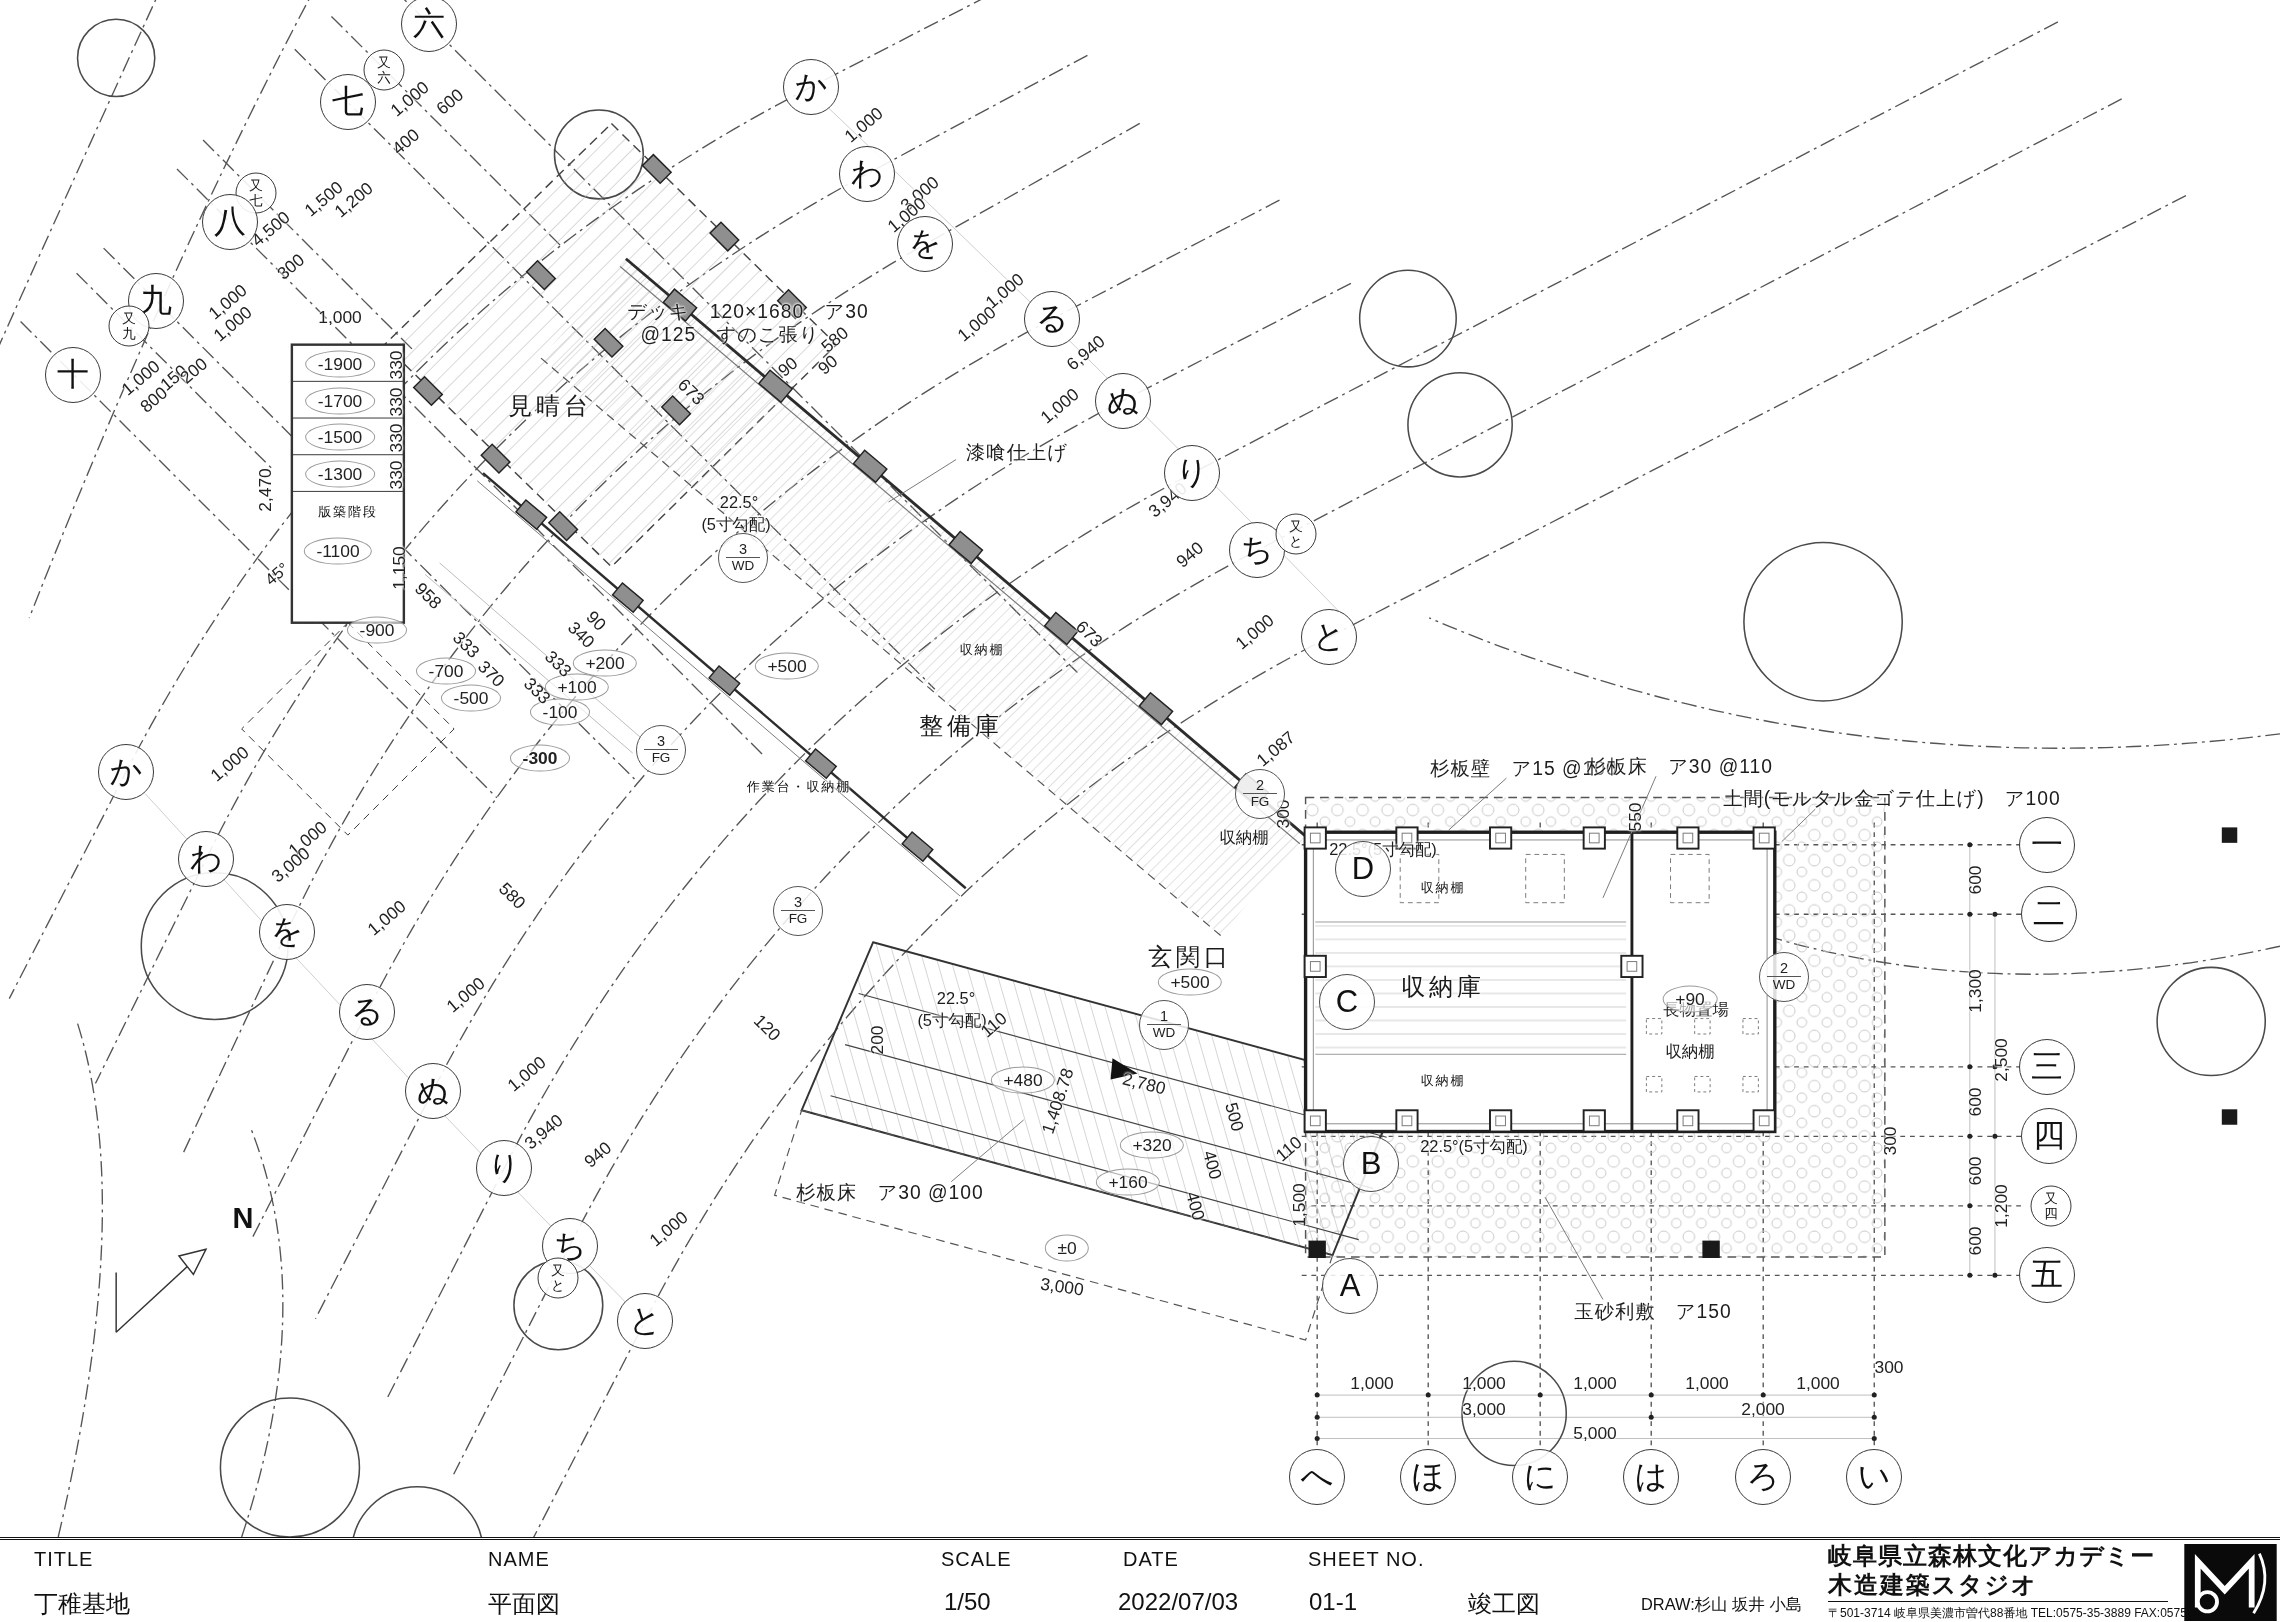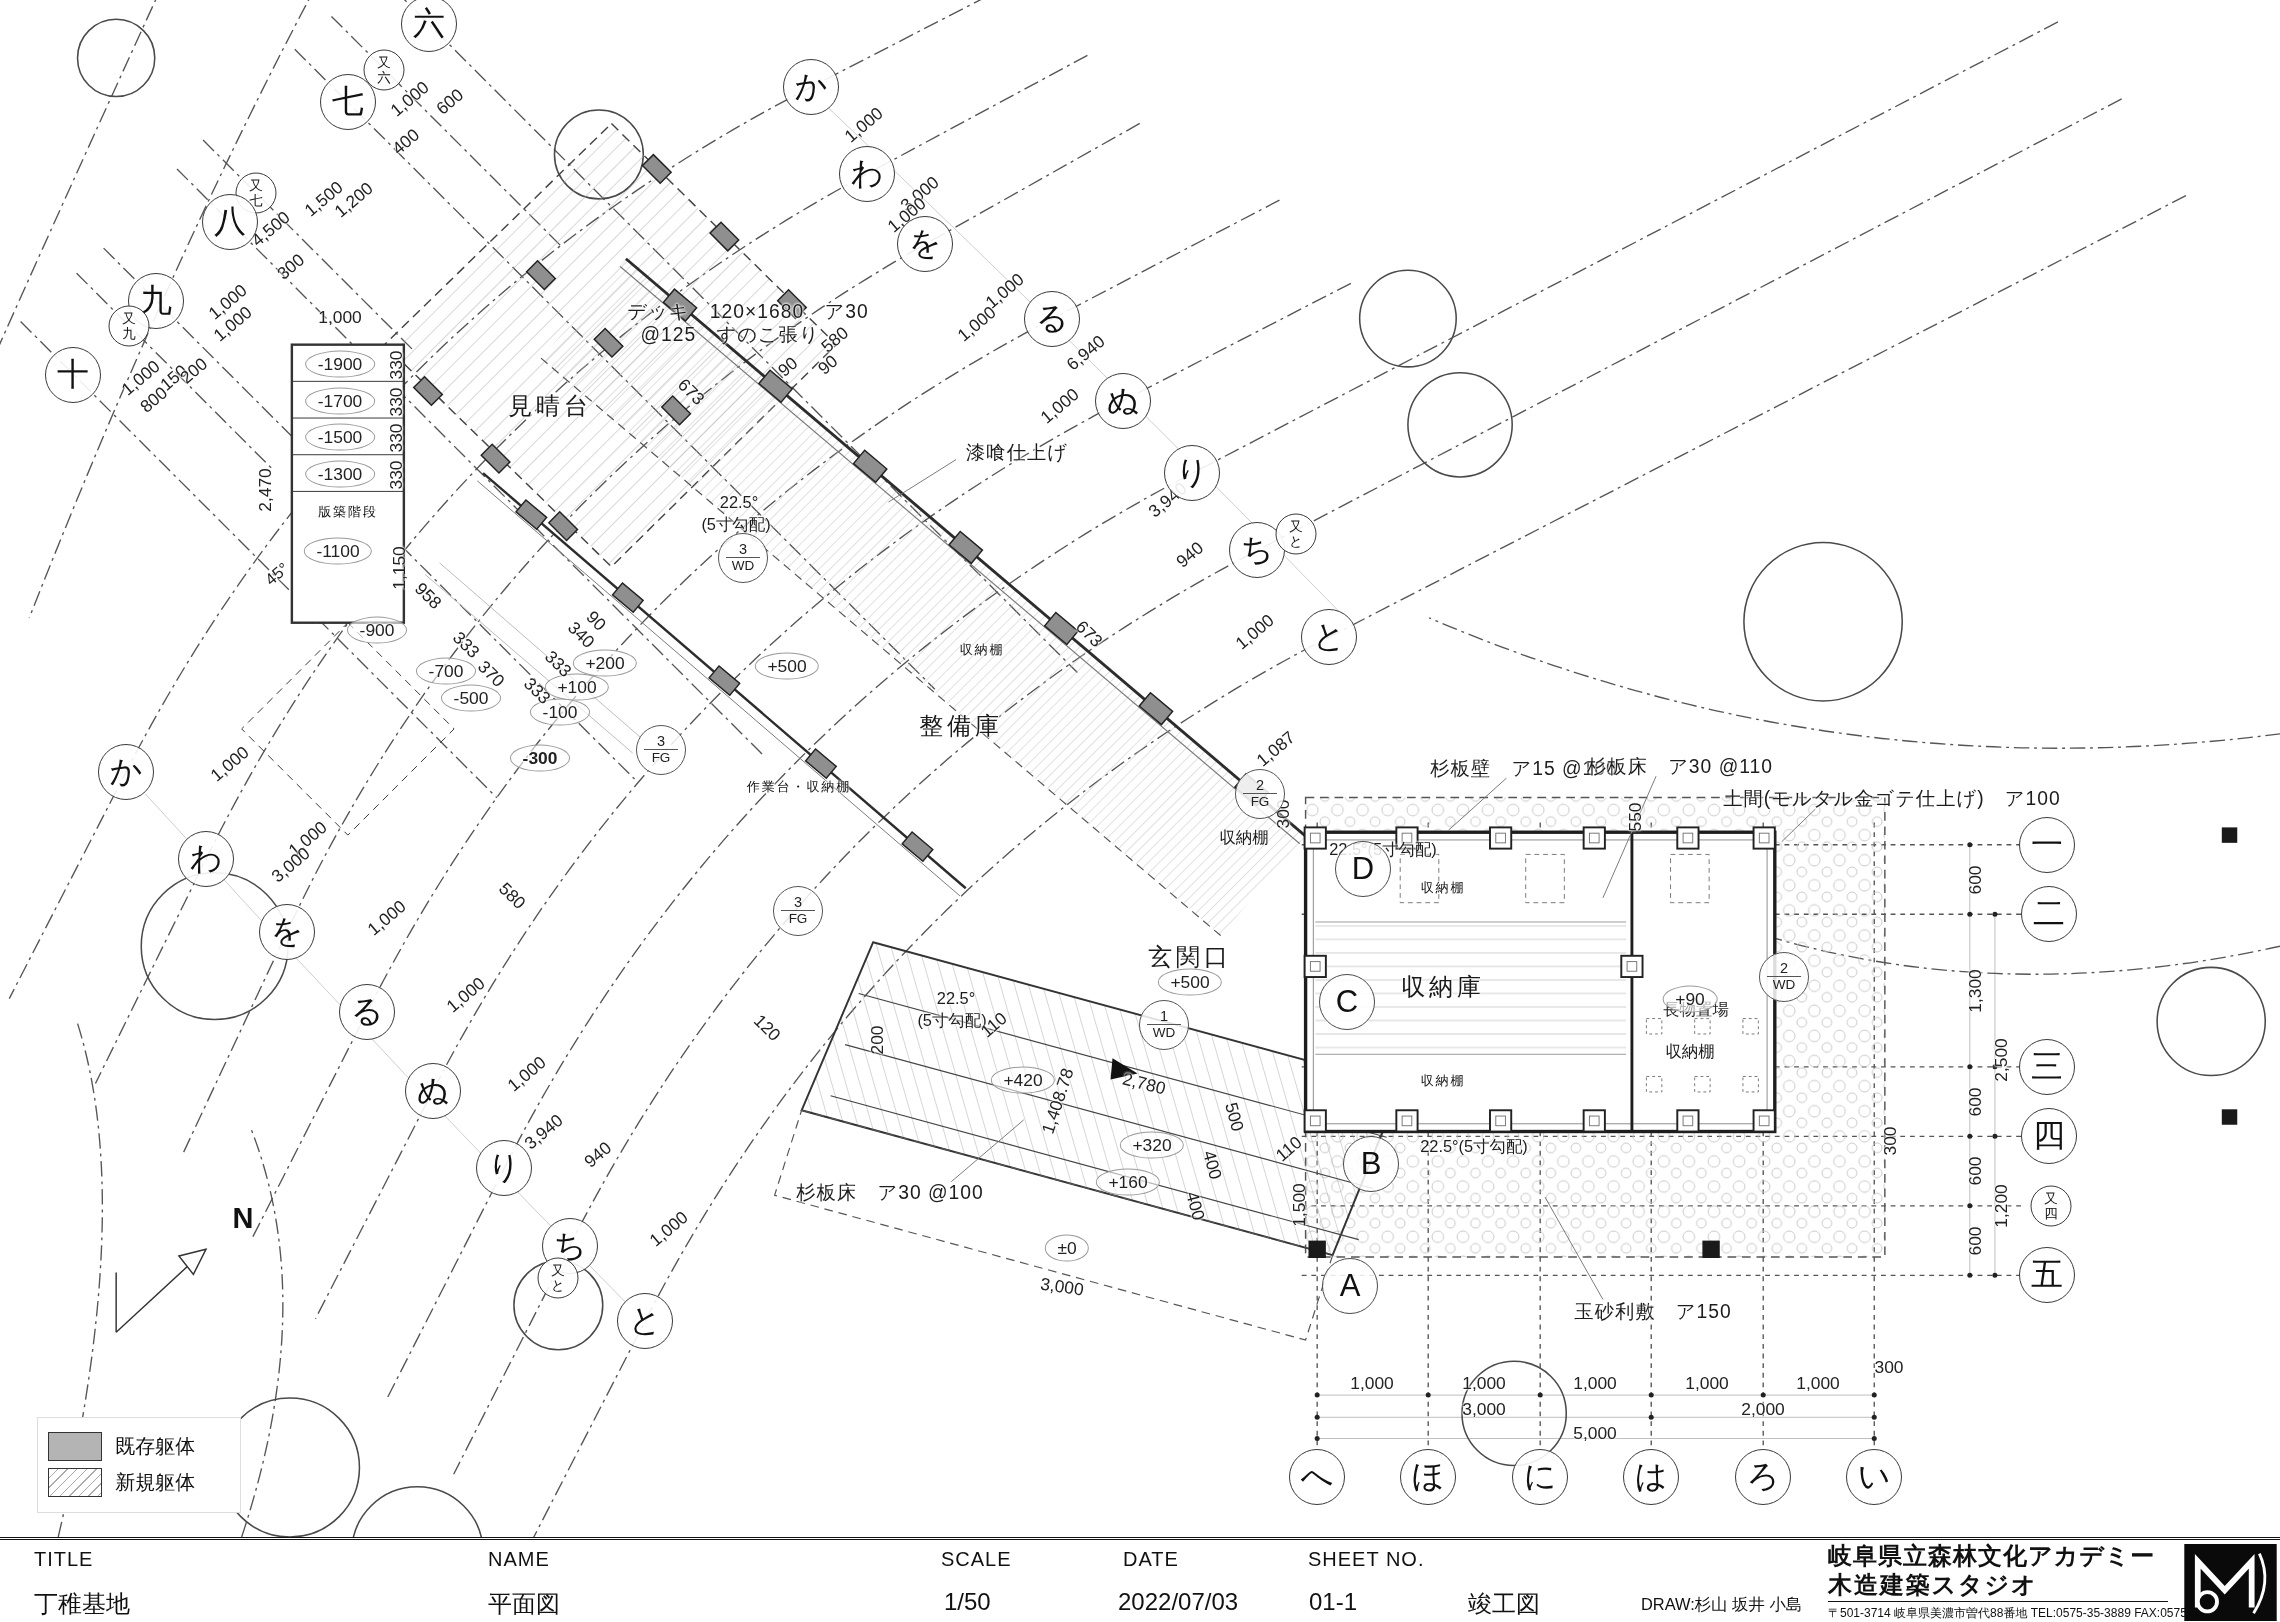--- a/index.html
+++ b/index.html
@@ -363,30 +363,20 @@
         <line x1="985" y1="1224" x2="1060" y2="1160"></line>
       </g>
 
       <g stroke="#333" stroke-width="1.5" fill="none">
         <path d="M120,1380 L213,1294"></path>
         <path d="M120,1380 L120,1318"></path>
         <path d="M213,1294 l-28,7 15,19 z" fill="#fff" stroke="#333"></path>
       </g>
     </svg>
 
-    <div id="legend">
-      <div class="leg-row">
-        <span class="leg-swatch leg-existing"></span>
-        <span class="leg-label">既存躯体</span>
-      </div>
-      <div class="leg-row">
-        <span class="leg-swatch leg-new"></span>
-        <span class="leg-label">新規躯体</span>
-      </div>
-    </div>
   <div class="lbl room" style="left: 550px; top: 406px; transform: translate(-50%, -50%) rotate(0deg);">見晴台</div>
       <div class="lbl rsm" style="left: 348px; top: 512px; transform: translate(-50%, -50%) rotate(0deg);">版築階段</div>
       <div class="lbl room" style="left: 961px; top: 726px; transform: translate(-50%, -50%) rotate(0deg);">整備庫</div>
       <div class="lbl rsm" style="left: 982px; top: 650px; transform: translate(-50%, -50%) rotate(0deg);">収納棚</div>
       <div class="lbl rsm" style="left: 799px; top: 787px; transform: translate(-50%, -50%) rotate(0deg);">作業台・収納棚</div>
       <div class="lbl nsm" style="left: 1244px; top: 838px; transform: translate(-50%, -50%) rotate(0deg);">収納棚</div>
       <div class="lbl room" style="left: 1190px; top: 957px; transform: translate(-50%, -50%) rotate(0deg);">玄関口</div>
       <div class="lbl rsm" style="left: 1443px; top: 888px; transform: translate(-50%, -50%) rotate(0deg);">収納棚</div>
       <div class="lbl room" style="left: 1443px; top: 987px; transform: translate(-50%, -50%) rotate(0deg);">収納庫</div>
       <div class="lbl rsm" style="left: 1443px; top: 1081px; transform: translate(-50%, -50%) rotate(0deg);">収納棚</div>
@@ -416,21 +406,21 @@
       <div class="lbl elev" style="left: 377px; top: 630px; transform: translate(-50%, -50%) rotate(0deg);">-900</div>
       <div class="lbl elev" style="left: 446px; top: 671px; transform: translate(-50%, -50%) rotate(0deg);">-700</div>
       <div class="lbl elev" style="left: 471px; top: 698px; transform: translate(-50%, -50%) rotate(0deg);">-500</div>
       <div class="lbl elev" style="left: 540px; top: 758px; transform: translate(-50%, -50%) rotate(0deg); font-weight: bold;">-300</div>
       <div class="lbl elev" style="left: 605px; top: 663px; transform: translate(-50%, -50%) rotate(0deg);">+200</div>
       <div class="lbl elev" style="left: 577px; top: 687px; transform: translate(-50%, -50%) rotate(0deg);">+100</div>
       <div class="lbl elev" style="left: 560px; top: 712px; transform: translate(-50%, -50%) rotate(0deg);">-100</div>
       <div class="lbl elev" style="left: 787px; top: 666px; transform: translate(-50%, -50%) rotate(0deg);">+500</div>
       <div class="lbl elev" style="left: 1190px; top: 982px; transform: translate(-50%, -50%) rotate(0deg);">+500</div>
       <div class="lbl elev" style="left: 1690px; top: 999px; transform: translate(-50%, -50%) rotate(0deg);">+90</div>
-      <div class="lbl elev" style="left: 1023px; top: 1080px; transform: translate(-50%, -50%) rotate(0deg);">+420</div>
+      <div class="lbl elev" style="left: 1023px; top: 1080px; transform: translate(-50%, -50%) rotate(0deg);">+480</div>
       <div class="lbl elev" style="left: 1152px; top: 1145px; transform: translate(-50%, -50%) rotate(0deg);">+320</div>
       <div class="lbl elev" style="left: 1128px; top: 1182px; transform: translate(-50%, -50%) rotate(0deg);">+160</div>
       <div class="lbl elev" style="left: 1067px; top: 1248px; transform: translate(-50%, -50%) rotate(0deg);">±0</div>
       <div class="lbl dim" style="left: 396px; top: 365px; transform: translate(-50%, -50%) rotate(-90deg);">330</div>
       <div class="lbl dim" style="left: 396px; top: 402px; transform: translate(-50%, -50%) rotate(-90deg);">330</div>
       <div class="lbl dim" style="left: 396px; top: 438px; transform: translate(-50%, -50%) rotate(-90deg);">330</div>
       <div class="lbl dim" style="left: 396px; top: 475px; transform: translate(-50%, -50%) rotate(-90deg);">330</div>
       <div class="lbl dim" style="left: 399px; top: 568px; transform: translate(-50%, -50%) rotate(-90deg);">1,150</div>
       <div class="lbl dim" style="left: 265px; top: 490px; transform: translate(-50%, -50%) rotate(-90deg);">2,470</div>
       <div class="lbl dim" style="left: 174px; top: 378px; transform: translate(-50%, -50%) rotate(-40deg);">150</div>

